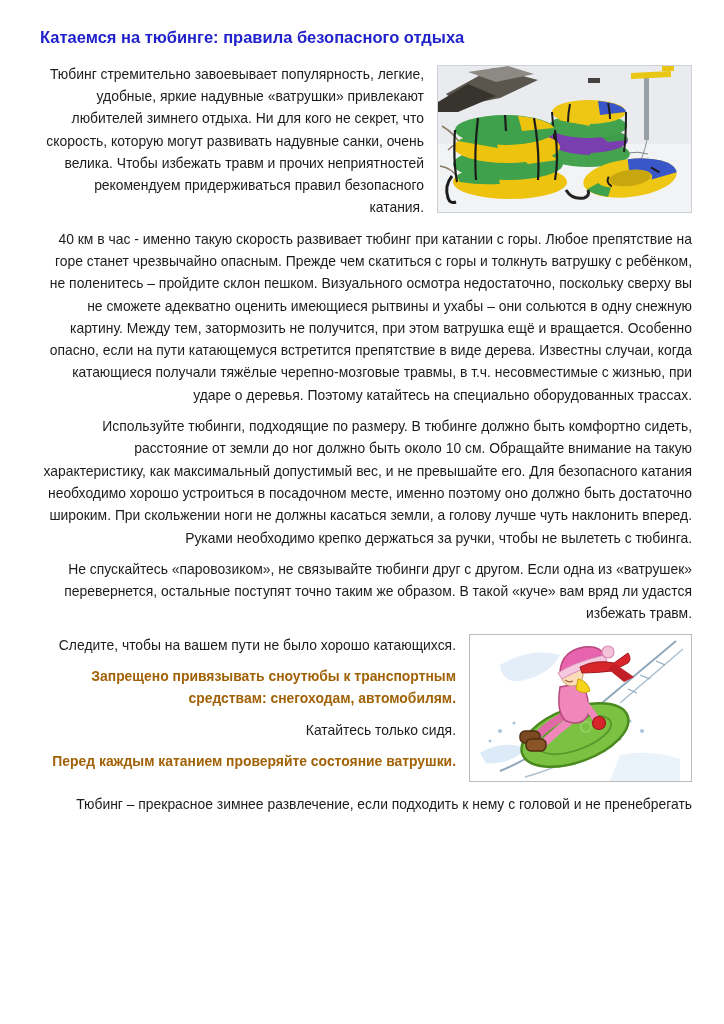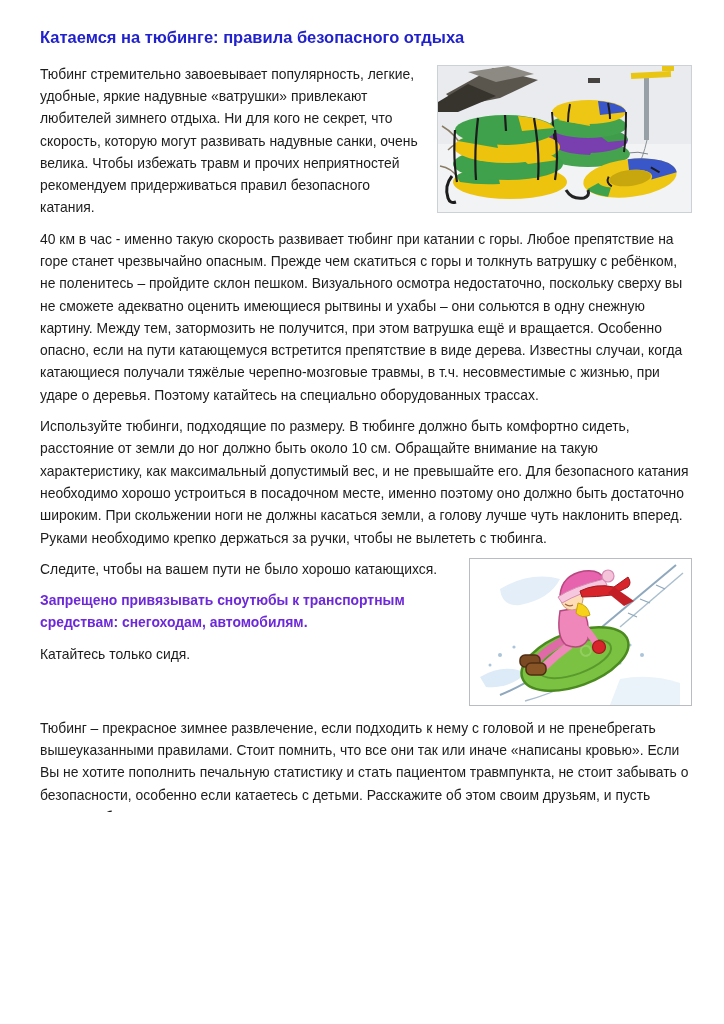--- a/index.html
+++ b/index.html
@@ -4,23 +4,23 @@
 <style>
   html,body{margin:0;padding:0;background:#ffffff;}
   .page{
     position:relative;width:724px;height:812px;box-sizing:border-box;
     background:#ffffff;padding:27px 32px 0 40px;overflow:hidden;
     font-family:"Liberation Sans","DejaVu Sans",sans-serif;color:#1c1c1c;
   }
   h1.doc-title{
     font-size:16.5px;font-weight:700;color:#2222cc;margin:0 0 15px 0;line-height:1.25;
   }
-  p.para{font-size:13.9px;line-height:22.3px;margin:0 0 9px 0;text-align:left;}
+  p.para{font-size:13.9px;line-height:22.3px;margin:0 0 9px 0;text-align:right;}
   .u{}
-  .red{color:#6d28d9;font-weight:700;}
+  .red{color:#a16207;font-weight:700;}
   figure{margin:0;padding:0;}
   .photo-fig{
     float:right;width:253px;height:146px;margin:2px 0 10px 13px;
     border:1px solid #cbd1d6;background:#e9ebee;
   }
   .cartoon-fig{
     float:right;width:221px;height:146px;margin:0 0 10px 13px;
     border:1px solid #b9bdc1;background:#ffffff;
   }
   .conclusion{clear:both;padding-top:1px;}
@@ -91,20 +91,21 @@
       <path d="M128,124 q6,10 18,8 q6,-2 4,-8" stroke="#232323" stroke-width="3" fill="none"></path>
     </svg>
   </figure>
 
   <p class="para">Тюбинг стремительно завоевывает популярность, легкие, удобные, яркие надувные «ватрушки» привлекают любителей зимнего отдыха. Ни для кого не секрет, что скорость, которую могут развивать надувные санки, очень велика. Чтобы избежать травм и прочих неприятностей рекомендуем придерживаться правил безопасного катания.</p>
 
   <p class="para">40 км в час - именно такую скорость развивает тюбинг при катании с горы. Любое препятствие на горе станет чрезвычайно опасным. Прежде чем скатиться с горы и толкнуть ватрушку с ребёнком, не поленитесь – пройдите склон пешком. Визуального осмотра недостаточно, поскольку сверху вы не сможете адекватно оценить имеющиеся рытвины и ухабы – они сольются в одну снежную картину. Между тем, затормозить не получится, при этом ватрушка ещё и вращается. Особенно опасно, если на пути катающемуся встретится препятствие в виде дерева. Известны случаи, когда катающиеся получали тяжёлые черепно-мозговые травмы, в т.ч. несовместимые с жизнью, при ударе о деревья. Поэтому катайтесь на специально оборудованных трассах.</p>
 
   <p class="para"><span class="u">Используйте тюбинги, подходящие по размеру.</span><span> В тюбинге должно быть комфортно сидеть, расстояние от земли до ног должно быть около 10 см. Обращайте внимание на такую характеристику, как </span><span class="u">максимальный допустимый вес, и не превышайте его.</span><span> Для безопасного катания необходимо хорошо устроиться в посадочном месте, именно поэтому оно должно быть достаточно широким. При скольжении ноги не должны касаться земли, а голову лучше чуть наклонить вперед. Руками необходимо крепко держаться за ручки, чтобы не вылететь с тюбинга.</span></p>
 
+  <p class="para"><span class="u">Не спускайтесь «паровозиком», не связывайте тюбинги друг с другом.</span><span> Если одна из «ватрушек» перевернется, остальные поступят точно таким же образом. В такой «куче» вам вряд ли удастся избежать травм.</span></p>
 
   <figure class="cartoon-fig">
     <svg viewBox="0 0 221 146" width="221" height="146">
       <rect width="221" height="146" fill="#ffffff"></rect>
       <g>
         <path d="M30,30 q30,-18 60,-10 q-10,20 -40,26 q-18,2 -20,-16z" fill="#e3eef8"></path>
         <path d="M150,120 q30,-6 60,4 l0,22 -70,0z" fill="#eaf2fa"></path>
         <path d="M206,6 L120,78" stroke="#8fa8bd" stroke-width="2" fill="none"></path>
         <path d="M213,14 L150,68" stroke="#a9becd" stroke-width="1.4" fill="none"></path>
         <path d="M120,78 Q70,120 30,136" stroke="#8fa8bd" stroke-width="2" fill="none"></path>
@@ -144,20 +145,21 @@
     </svg>
   </figure>
 
   <p class="para">Следите, чтобы на вашем пути не было хорошо катающихся.</p>
 
   <p class="para red">Запрещено привязывать сноутюбы к транспортным средствам: снегоходам, автомобилям.</p>
 
   <p class="para">Катайтесь только сидя.</p>
 
 
+  <p class="para red">Перед каждым катанием проверяйте состояние ватрушки.</p>
 
   <p class="para conclusion">Тюбинг – прекрасное зимнее развлечение, если подходить к нему с головой и не пренебрегать вышеуказанными правилами. Стоит помнить, что все они так или иначе «написаны кровью». Если Вы не хотите пополнить печальную статистику и стать пациентом травмпункта, не стоит забывать о безопасности, особенно если катаетесь с детьми. Расскажите об этом своим друзьям, и пусть зимние забавы приносят только удовольствие и заряжают позитивным настроением.</p>
 
   <div class="footer">
     <div>ВДПО в г. Зеленогорск</div>
     <div>Территориальный отдел по Курортному району УГЗ</div>
 
   </div>
 
 </div>

